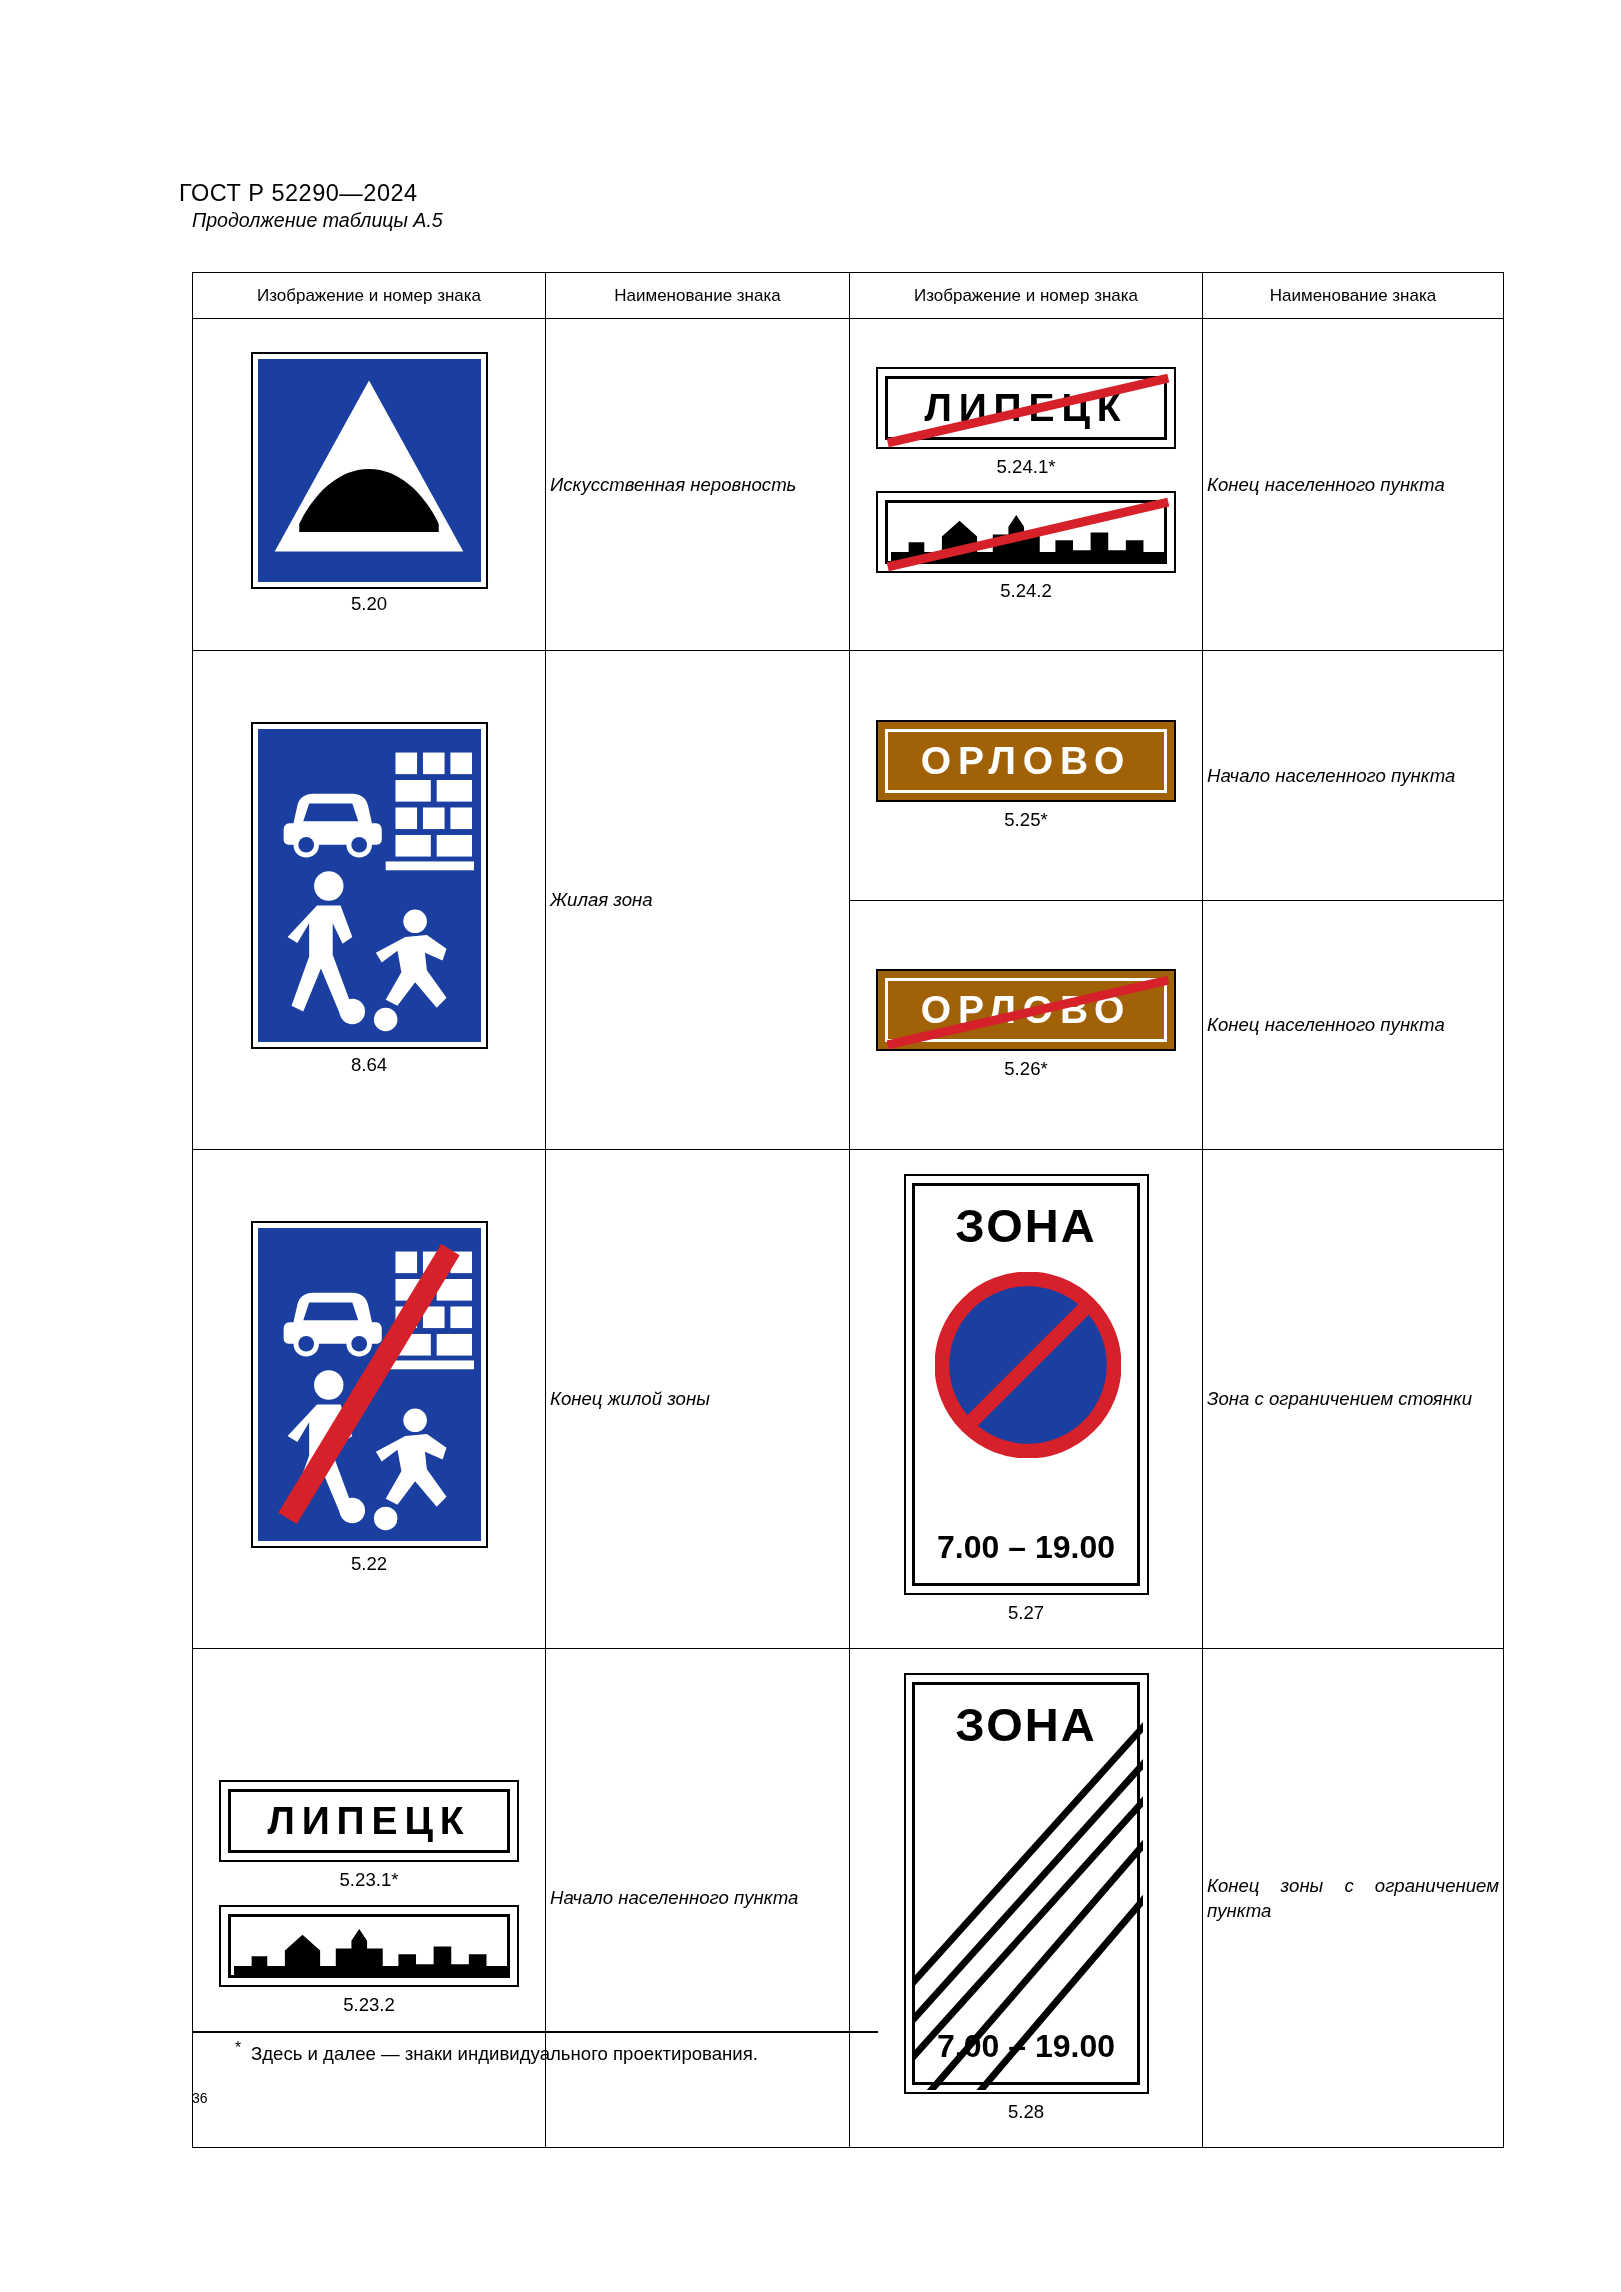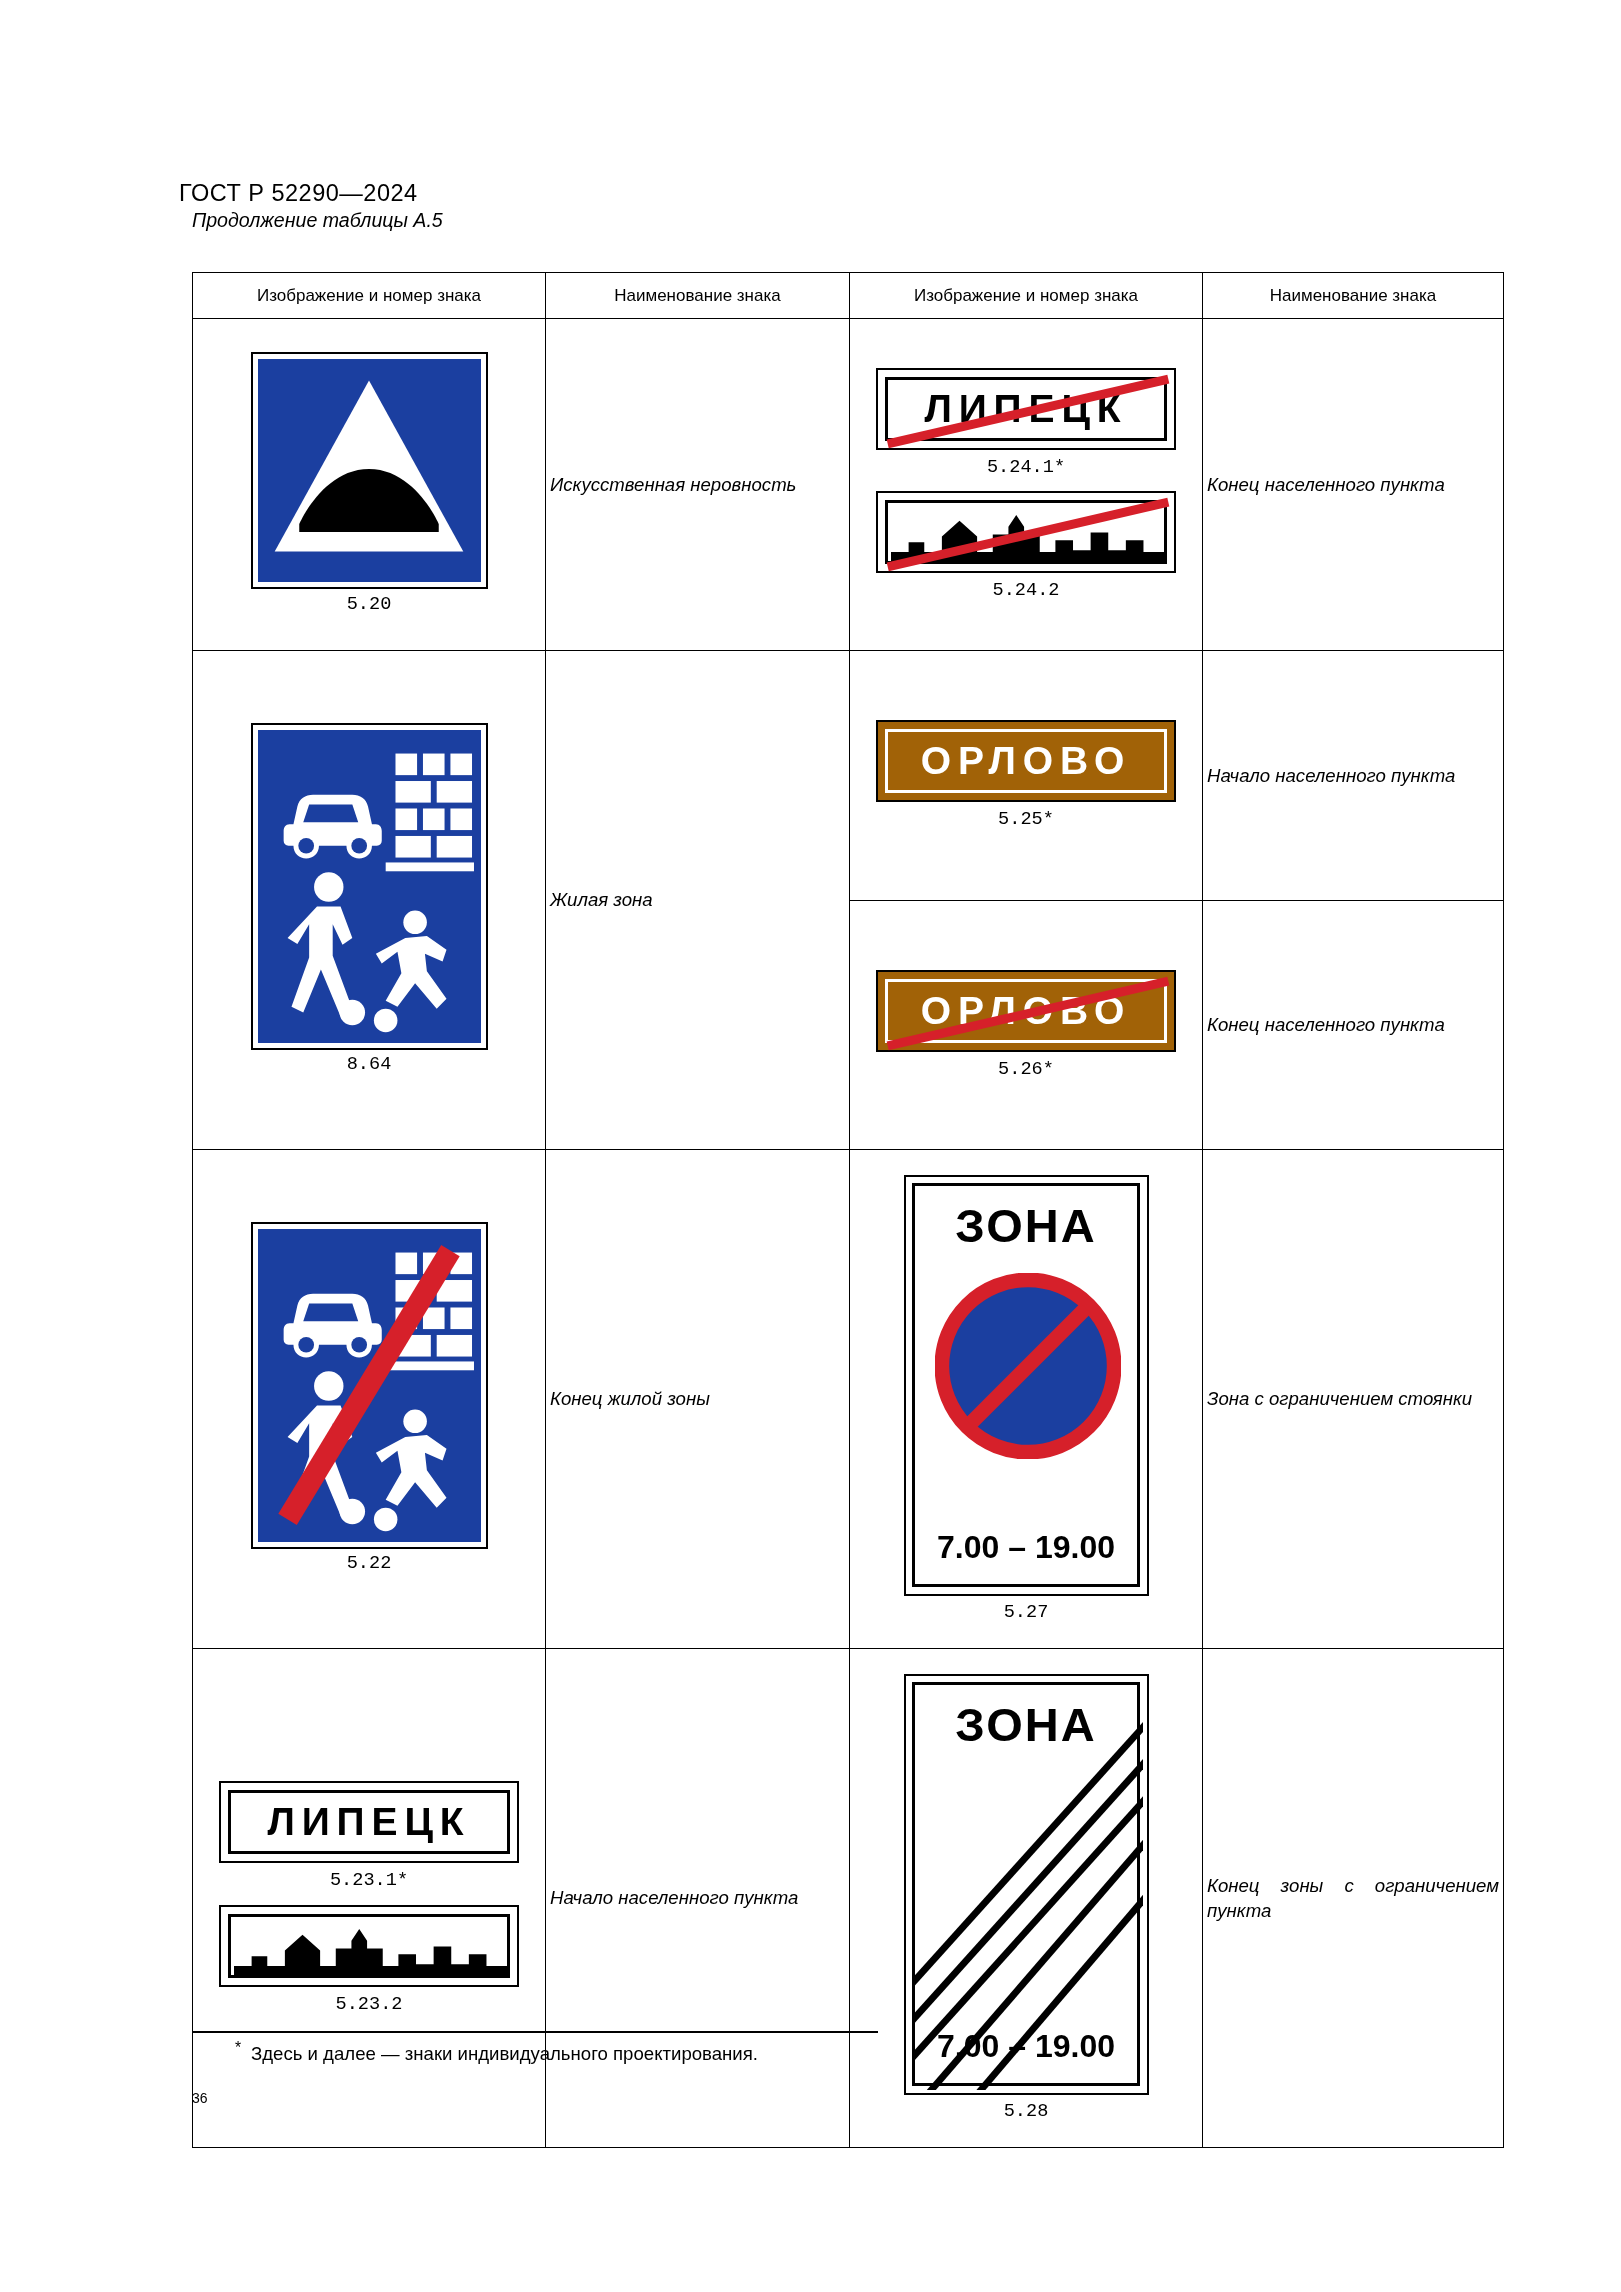--- a/index.html
+++ b/index.html
@@ -60,21 +60,20 @@
     font-style:italic;
   }
   .imgcell {
     text-align:center;
     padding:11.8px 5.9px 7.8px 5.9px;
   }
   .signnum {
     font-size:18.6px;
     text-align:center;
     margin-top:6.9px;
-    font-family:Liberation Mono, monospace;
   }
   .signwrap { display:flex; flex-direction:column; align-items:center; }
 
   
   .blue-square {
     width:233px; height:233px;
     background:#1b3fa0;
     border:5.9px solid #ffffff;
     outline:2.5px solid #000;
     box-sizing:border-box;

